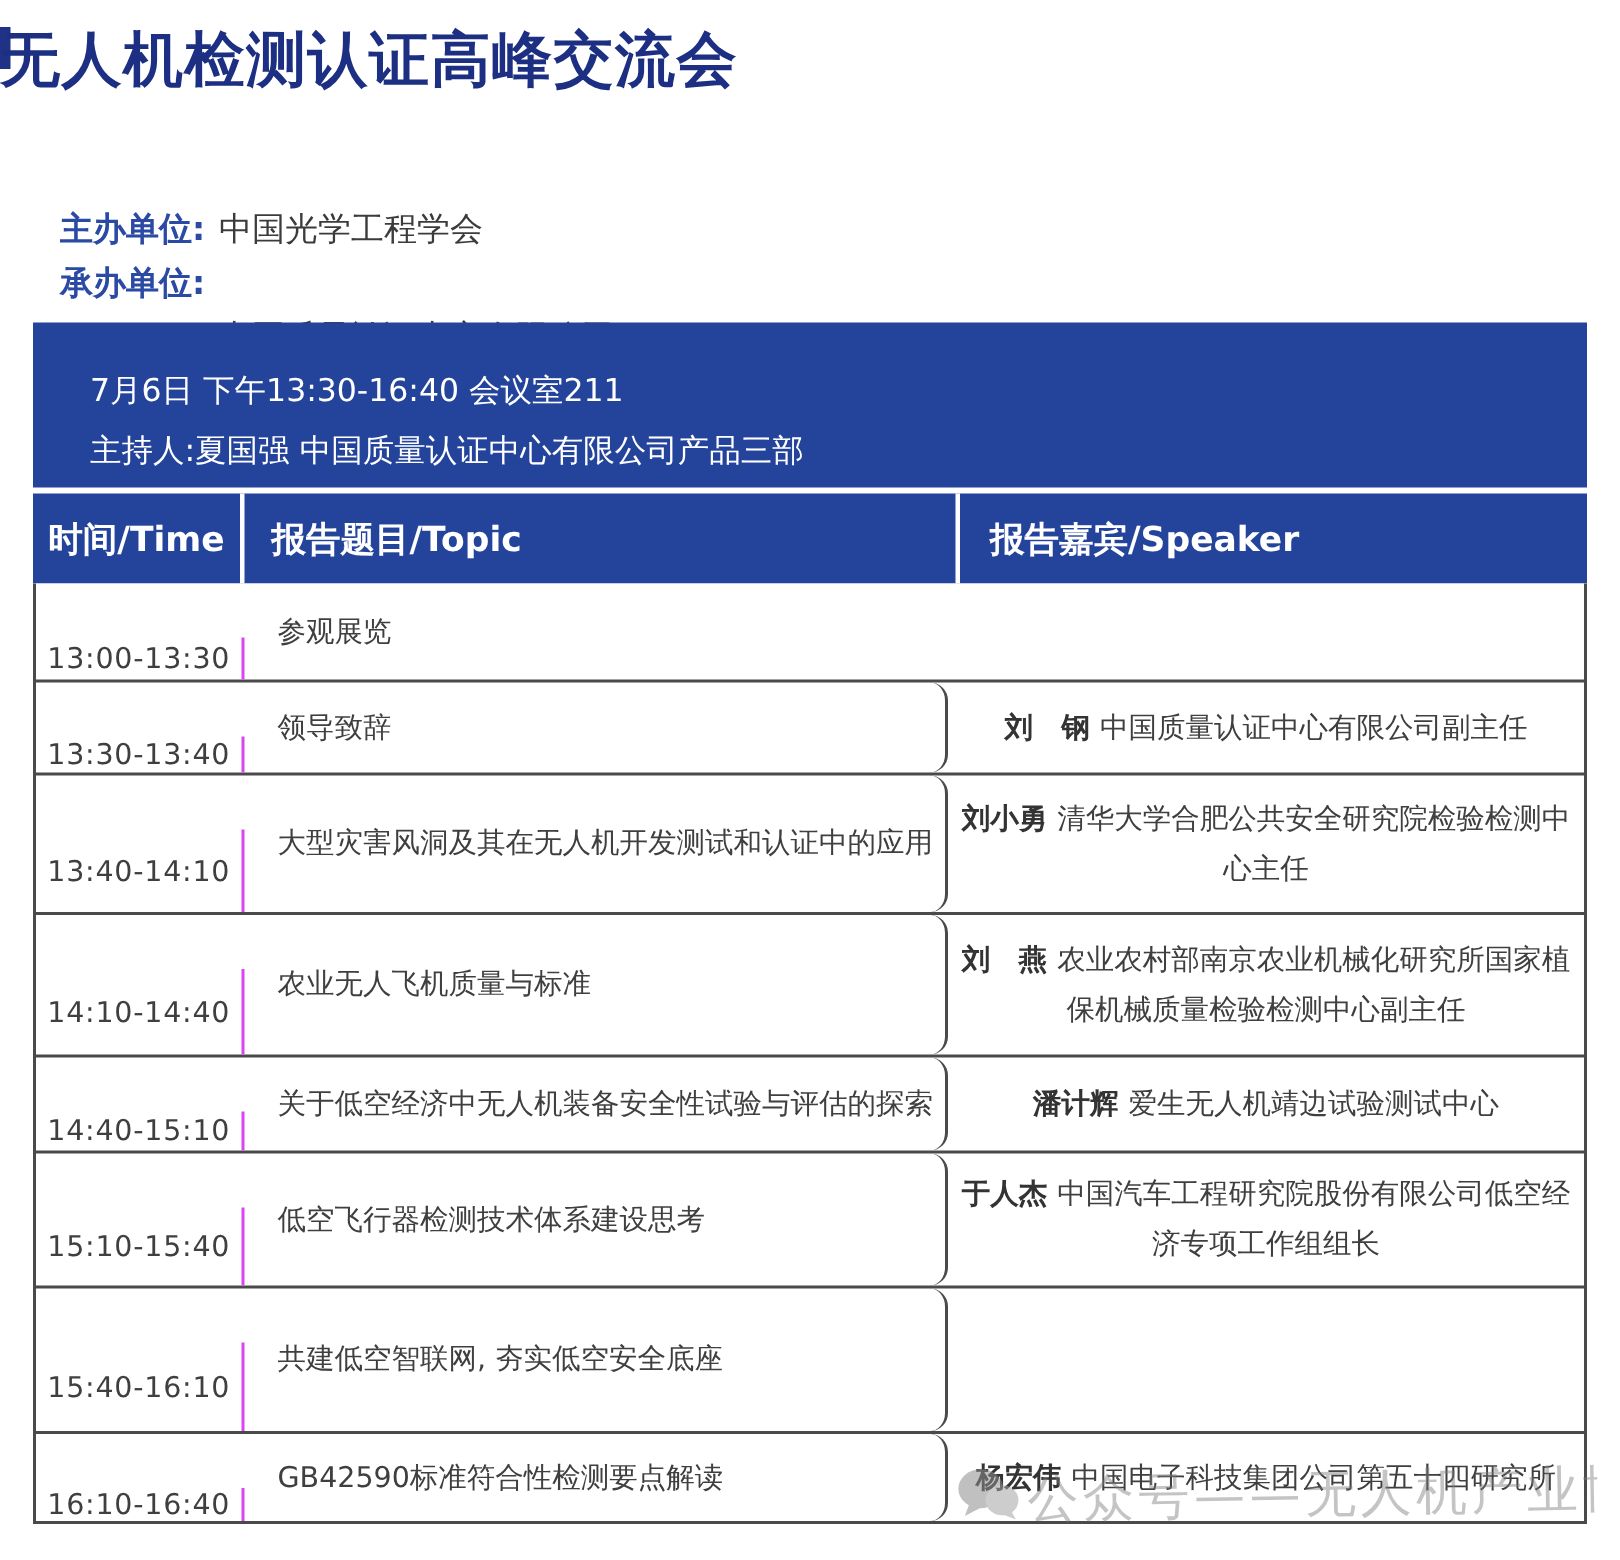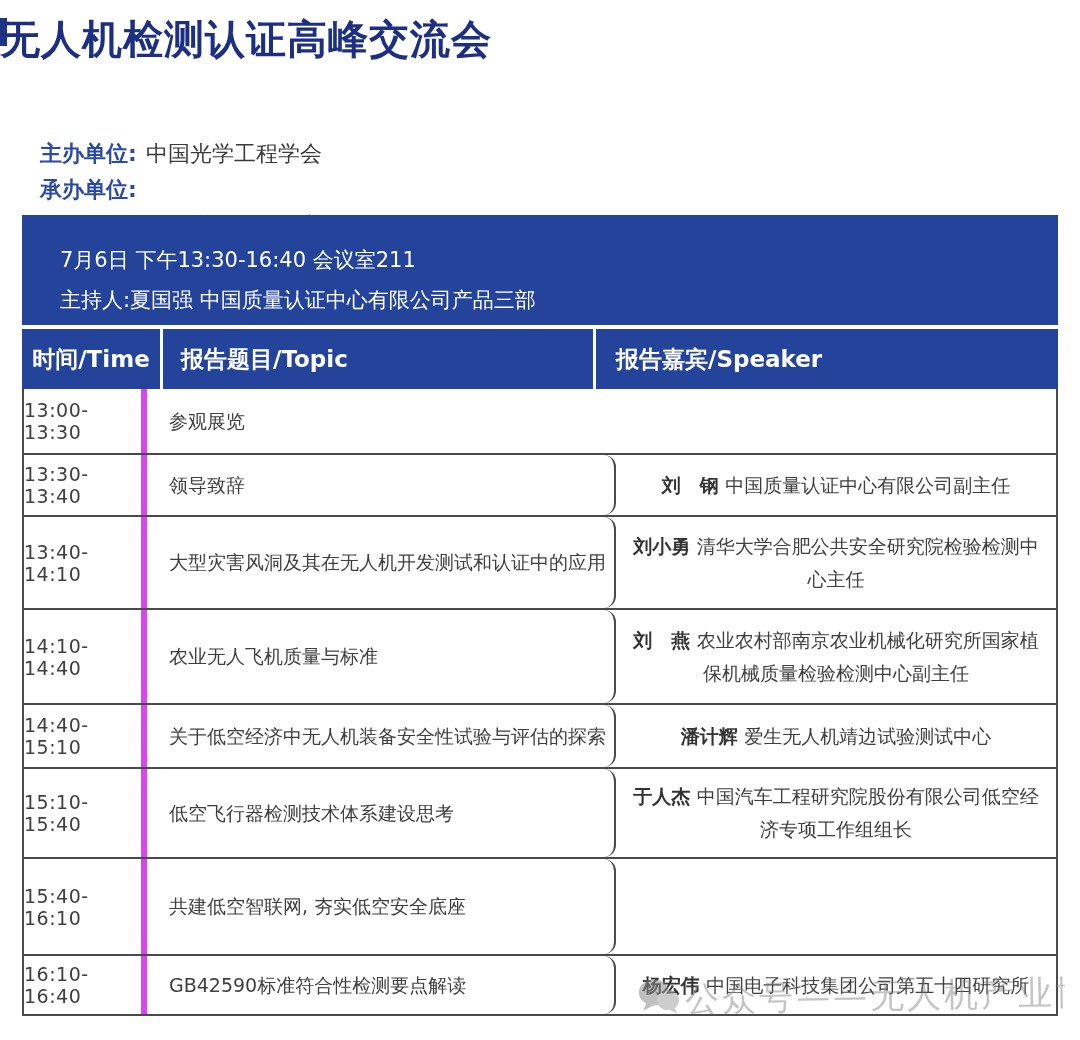--- a/index.html
+++ b/index.html
@@ -30,30 +30,30 @@
     background:#24439b; color:#ffffff; height:110px;
     padding:25px 20px 4px 38px; font-size:21px; line-height:40px;
     margin-bottom:4px;
   }
   .head-row{
     display:flex; background:#24439b; color:#ffffff; font-weight:bold;
     font-size:23px; height:60px;
   }
   .hc{ display:flex; align-items:center; }
   .hc-time{ width:141px; justify-content:center; border-right:3px solid #ffffff; }
-  .hc-topic{ width:433px; padding-left:18px; border-right:3px solid #ffffff; }
+  .hc-topic{ width:477px; padding-left:18px; border-right:3px solid #ffffff; }
   .hc-speaker{ flex:1; padding-left:20px; }
 
   .tbody{ border:2px solid #4a4a4a; border-top:none; background:#ffffff; }
   .trow{ display:flex; border-top:2px solid #4a4a4a; }
   .trow:first-child{ border-top:none; }
   .cell{ display:flex; align-items:center; font-size:19px; color:#3f3f3f; }
-  .time-cell{ width:123px; justify-content:center; border-right:6px solid #d946ef; letter-spacing:0.5px; }
+  .time-cell{ width:139px; justify-content:center; border-right:2px solid #d946ef; letter-spacing:0.5px;margin-top:36px; }
   .topic-cell{ width:469px; padding:10px 6px 10px 22px; border-right:2px solid #4a4a4a; line-height:31px;border-radius:12px; }
-  .speaker-cell{ flex:1; padding:10px 14px; line-height:33px; display:block; text-align:center; align-self:center; }
+  .speaker-cell{ flex:1; padding:10px 4px; line-height:33px; display:block; text-align:center; align-self:center; }
   .sp-name{ font-weight:bold; color:#333333; }
   .sp-org{ color:#3f3f3f; }
   .trow.span .topic-cell{ width:auto; flex:1; border-right:none; }
   
   .trow:nth-child(1){ min-height:64px; }
   .trow:nth-child(2){ min-height:62px; }
   .trow:nth-child(3){ min-height:93px; }
   .trow:nth-child(4){ min-height:95px; }
   .trow:nth-child(5){ min-height:64px; }
   .trow:nth-child(6){ min-height:90px; }

